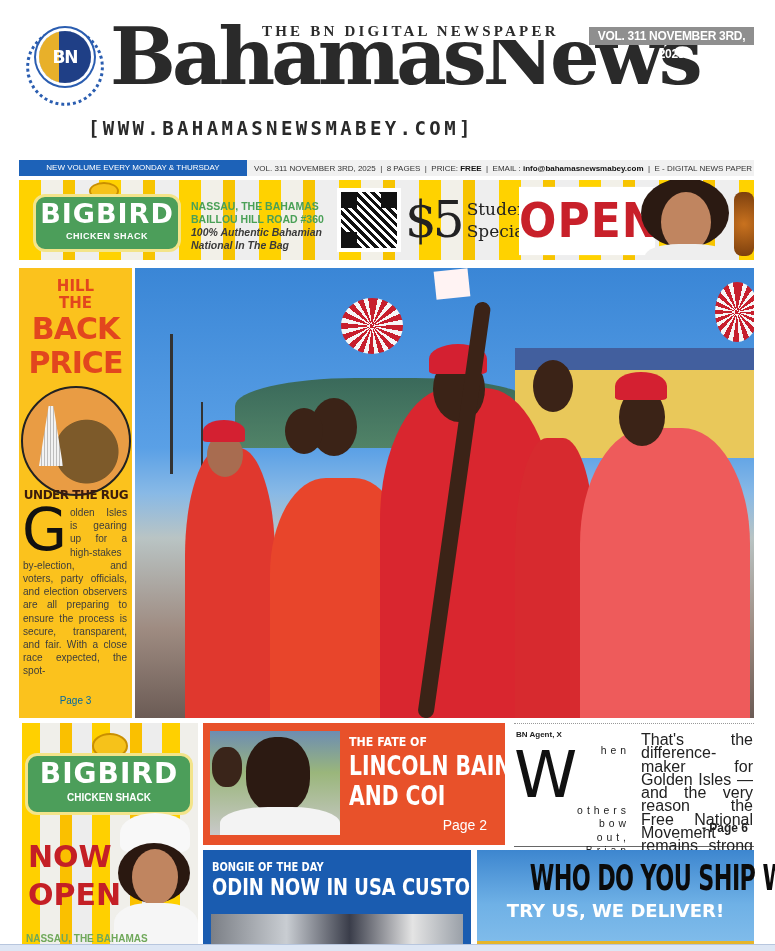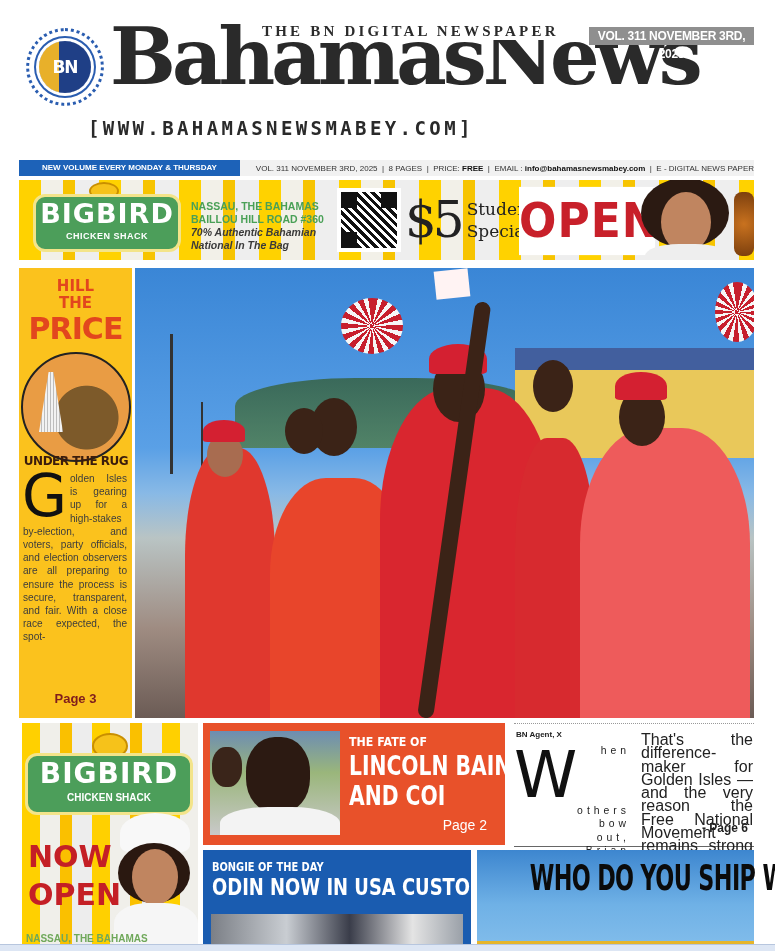--- a/index.html
+++ b/index.html
@@ -2,44 +2,44 @@
 <html><head>
 <meta charset="utf-8">
 <style>
   * { box-sizing: border-box; margin: 0; padding: 0; }
   html, body { width: 775px; height: 951px; overflow: hidden; background: #ffffff; }
   body { position: relative; font-family: "Liberation Sans", sans-serif; color: #222; }
 
   
   .masthead { position: absolute; left: 0; top: 0; width: 775px; height: 158px; background: #fff; }
   .logo { position: absolute; left: 26px; top: 28px; width: 78px; height: 78px; border-radius: 50%;
-          border: 3px dotted #2a5db0; display: flex; align-items: center; justify-content: center; }
+          border: 3px dotted #2a5db0; display: flex; justify-content: center; }
   .logo-inner { width: 52px; height: 52px; border-radius: 50%;
           background: linear-gradient(90deg, #e8b02a 0 38%, #1f3f86 38% 100%);
           display: flex; align-items: center; justify-content: center;
           color: #fff; font-weight: bold; font-size: 17px; letter-spacing: -1px;
           font-family: "DejaVu Sans", sans-serif; box-shadow: 0 0 0 3px #fff, 0 0 0 5px #2a5db0; }
   .tagline { position: absolute; left: 258px; top: 23px; font-size: 15px; font-weight: bold;
              letter-spacing: 3.2px; color: #2b2b2b; font-family: Liberation Serif, serif; }
   .title { position: absolute; left: 110px; top: 18px; font-family: "DejaVu Serif", serif;
            font-size: 78px; font-weight: bold; color: #2a2a2a; letter-spacing: -4px; line-height: 1; }
   .vol-badge { position: absolute; left: 589px; top: 27px; width: 165px; height: 18px; background: #8f8f8f;
                color: #fff; font-size: 12px; font-weight: bold; text-align: center; line-height: 18px;
                font-family: "Liberation Sans", sans-serif; letter-spacing: -0.3px; }
   .url { position: absolute; left: 88px; top: 117px; font-size: 19px; font-weight: bold; letter-spacing: 3.4px;
          color: #2a2a2a; font-family: "DejaVu Sans Mono", monospace; }
   .mabey { position: absolute; left: 581px; top: 106px; font-family: "DejaVu Serif", serif; font-size: 36px;
            font-weight: bold; color: #111; letter-spacing: -0.5px; }
 
   
   .infobar { position: absolute; left: 19px; top: 160px; width: 735px; height: 16px; background: #f1f1f1;
              display: flex; align-items: center; font-size: 8px; color: #333; }
-  .infobar .blue { width: 228px; height: 16px; background: #1d62b8; color: #fff; font-weight: bold;
+  .infobar .blue { width: 228px; height: 16px; background: #1d62b8; color: #fff; font-weight: normal;
                    text-align: center; line-height: 16px; font-size: 8px; }
-  .infobar .meta { padding-left: 16px; white-space: nowrap; }
+  .infobar .meta { padding-left: 7px; white-space: nowrap; }
   .infobar .meta b { color: #111; }
 
   
   .ad-top { position: absolute; left: 19px; top: 180px; width: 735px; height: 80px; overflow: hidden;
             background: repeating-linear-gradient(90deg, #ffd200 0 22px, #f2f0e8 22px 44px, #f7c400 44px 56px, #eeeeee 56px 80px); }
   .bb-logo { position: absolute; left: 14px; top: 14px; width: 148px; height: 58px; border-radius: 12px;
              background: #4c9e5a; border: 3px solid #f3e48a; text-align: center; color: #fff; }
   .bb-logo .big { font-size: 27px; font-weight: bold; line-height: 34px; letter-spacing: 1px; font-family: "DejaVu Sans", sans-serif; }
   .bb-logo .small { font-size: 9px; font-weight: bold; line-height: 10px; letter-spacing: 0.5px; }
   .bb-bird { position: absolute; left: 70px; top: 2px; width: 30px; height: 18px; border-radius: 50%; background: #f6c21a; border: 2px solid #c98f00; }
@@ -71,21 +71,21 @@
   .wtbd .s1 { font-size: 15px; line-height: 17px; }
   .wtbd .s2 { font-size: 30px; line-height: 34px; letter-spacing: -1px; }
   .rug-circle { position: relative; width: 114px; height: 110px; margin: 6px auto 0; left: -2px; }
   .rug-circle .c { position: absolute; left: 4px; top: 0; width: 110px; height: 110px; border-radius: 50%;
                    background: radial-gradient(circle at 60% 60%, #7d5a2a 0 35%, #e99c44 36% 100%); border: 2px solid #222; }
   .broom { position: absolute; left: 22px; top: 20px; width: 24px; height: 60px; background: repeating-linear-gradient(90deg, #f2f2f2 0 2px, #bdbdbd 2px 3px); clip-path: polygon(40% 0,60% 0,100% 100%,0 100%); }
   .under-rug { position: absolute; left: 0; top: 86px; width: 118px; text-align: center; font-size: 12px; font-weight: bold;
                color: #3b1c0c; font-family: "DejaVu Sans", sans-serif; letter-spacing: -0.5px; margin-top: 16px; }
   .leftbody { margin: 10px 5px 0 4px; font-size: 10.1px; line-height: 13.2px; color: #3d3d3d; text-align: justify; }
   .dropcap-g { float: left; font-size: 58px; line-height: 48px; margin: 0 3px 0 -1px; color: #111; font-weight: normal; font-family: "DejaVu Sans", sans-serif; }
-  .page3 { position: absolute; left: 0; bottom: 12px; width: 100%; text-align: center; font-size: 13px; color: #7f1d1d; font-weight: bold; }
+  .page3 { position: absolute; left: 0; bottom: 12px; width: 100%; text-align: center; font-size: 10px; color: #0369a1; }
 
   
   .hero { position: absolute; left: 135px; top: 268px; width: 619px; height: 450px; overflow: hidden;
           background: linear-gradient(180deg, #3a86d6 0%, #5aa0e6 40%, #88b9e6 50%, #b9c4c4 60%, #9f8c82 80%, #6b5b55 100%); }
   .hero .trees { position: absolute; left: 100px; top: 110px; width: 300px; height: 70px; background: linear-gradient(180deg, #355e39, #4f7c48); border-radius: 40% 40% 0 0; opacity: 0.8; }
   .hero .building { position: absolute; left: 380px; top: 80px; width: 239px; height: 110px; background: linear-gradient(180deg, #425f9e 0 20%, #e9c85a 20% 100%); }
   .hero .pole { position: absolute; left: 35px; top: 66px; width: 3px; height: 140px; background: #333; }
   .hero .pole2 { position: absolute; left: 66px; top: 134px; width: 2px; height: 70px; background: #333; }
   .person { position: absolute; bottom: 0; border-radius: 40% 40% 0 0; }
   .hat { position: absolute; border-radius: 50% 50% 10% 10%; background: #d42031; }
@@ -180,21 +180,21 @@
   <div class="bb-bird"></div>
   <div class="bb-logo">
     <div class="big">BIGBIRD</div>
     <div class="small">CHICKEN SHACK</div>
   </div>
   <div class="ad-addr">
     <div>NASSAU, THE BAHAMAS</div>
     <div>BAILLOU HILL ROAD #360</div>
   </div>
   <div class="ad-tag">
-    <div>70% Authentic Bahamian</div>
+    <div>100% Authentic Bahamian</div>
     <div>National In The Bag</div>
   </div>
   <div class="qr">
       <div class="qr-grid"></div>
     </div>
   <div class="student">
     <div class="dollar">$5</div>
     <div class="words">
       <div>Student</div>
       <div>Special</div>
@@ -206,20 +206,21 @@
       <div class="skin"></div>
       <div class="body"></div>
   </div>
   <div class="chicken"></div>
 </div>
 
 <aside class="leftcol">
   <div class="wtbd">
     <div class="s1">HILL</div>
     <div class="s1">THE</div>
+    <div class="s2">BACK</div>
     <div class="s2">PRICE</div>
   </div>
   <div class="rug-circle">
     <div class="c"></div>
     <div class="broom"></div>
     <div class="under-rug">UNDER THE RUG</div>
   </div>
   <div class="leftbody">
     <span class="dropcap-g">G</span>
     <span>olden Isles is gearing up for a high-stakes by-election, and voters, party officials, and election observers are all preparing to ensure the process is secure, transparent, and fair. With a close race expected, the spot-</span>
@@ -308,15 +309,16 @@
 </article>
 
 <article class="bongie">
   <div class="k">BONGIE OF THE DAY</div>
   <div class="t">ODIN NOW IN USA CUSTODY</div>
   <div class="img"></div>
 </article>
 
 <div class="ship">
   <div class="q">WHO DO YOU SHIP WITH?</div>
+  <div class="a">TRY US, WE DELIVER!</div>
 </div>
 
 <div class="bottom-strip"></div>
 
 </body></html>

